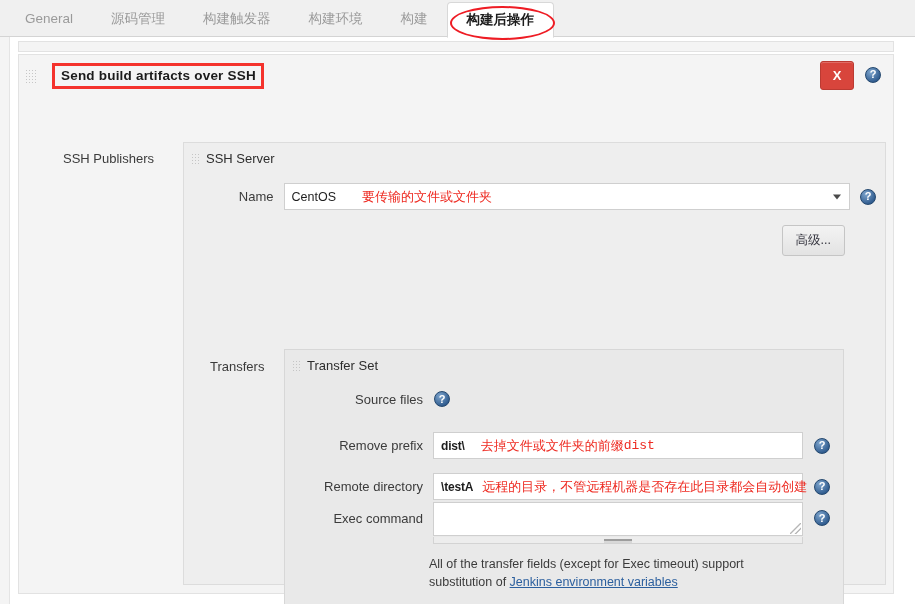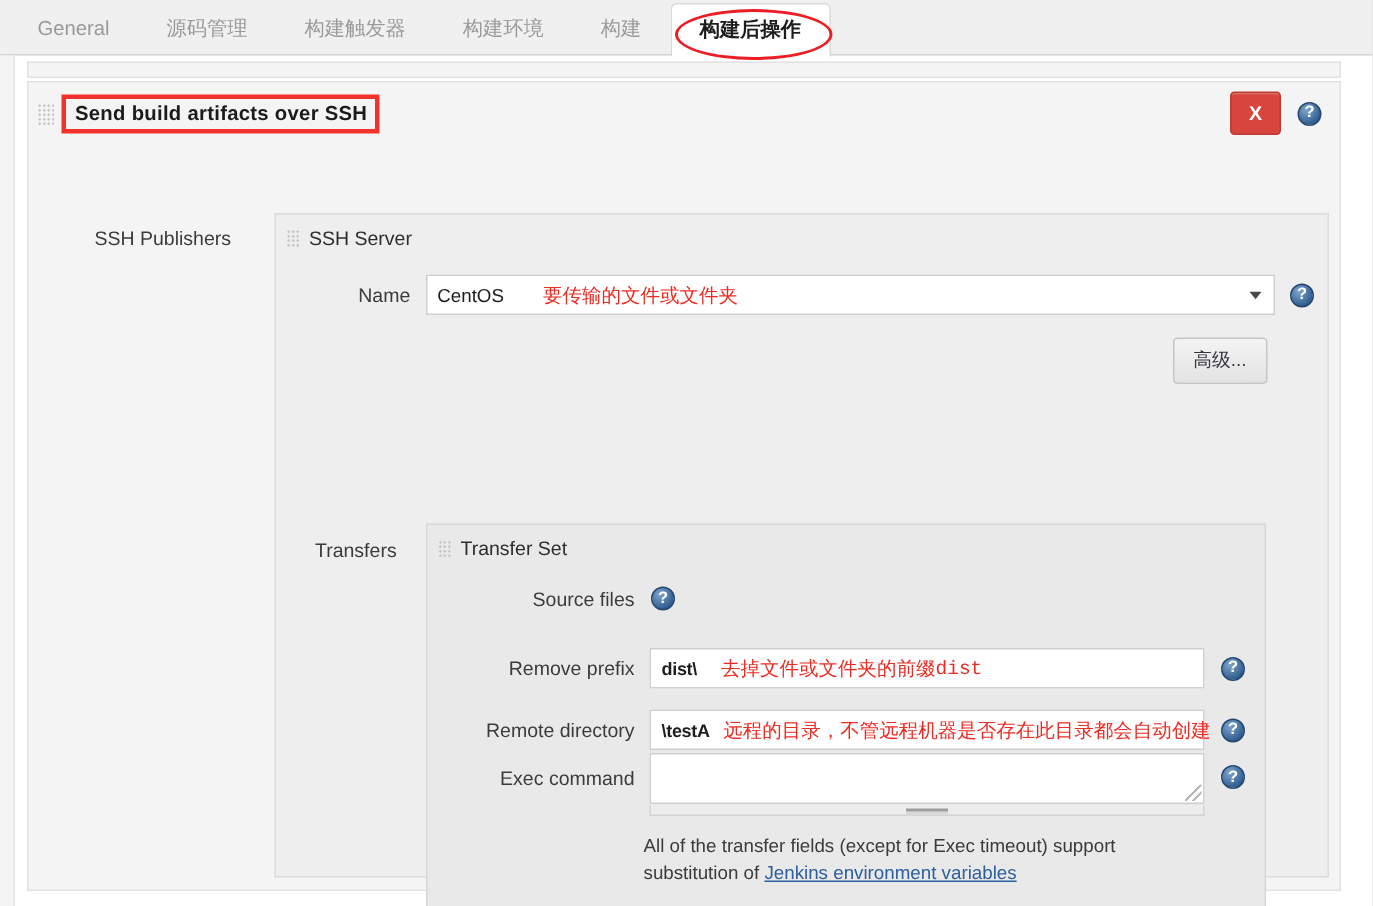--- a/index.html
+++ b/index.html
@@ -5,21 +5,21 @@
   html, body {
     margin: 0; padding: 0;
     width: 915px; height: 604px;
     overflow: hidden;
     background: #ffffff;
     font-family: "Liberation Sans", "DejaVu Sans", sans-serif;
     font-size: 13px;
     color: #333333;
   }
 
-  #root { position: relative; width: 915px; height: 604px; background: #a3a3a3; text-decoration: underline; }
+  #root { position: relative; width: 915px; height: 604px; background: #fef9c3; text-decoration: underline; }
 
   
   .tabbar {
     position: absolute; left: 0; top: 0; width: 915px; height: 37px;
     background: #f0f0f0;
     border-bottom: 1px solid #d4d4d4;
     box-sizing: border-box;
   }
   .tabs { display: flex; align-items: flex-end; height: 37px; padding-left: 6px; }
   .tab {
@@ -90,21 +90,21 @@
     background-size: 3px 3px;
     background-position: 0 0, 0 0;
     vertical-align: middle;
     cursor: move;
     opacity: .85;
   }
   .grip.sm { width: 9px; height: 12px; }
 
   .publisher-title-row {
     position: absolute; left: 6px; top: 8px;
-    display: flex; align-items: center; gap: 5px;
+    display: flex; align-items: center; gap: 16px;
   }
   .publisher-title {
     font-size: 13.5px; font-weight: bold; color: #1b1b1b;
     padding: 2px 5px 2px 6px;
     border: 3px solid #f4322c;
     background: transparent;
     line-height: 16px;
     letter-spacing: .2px;
   }
 

